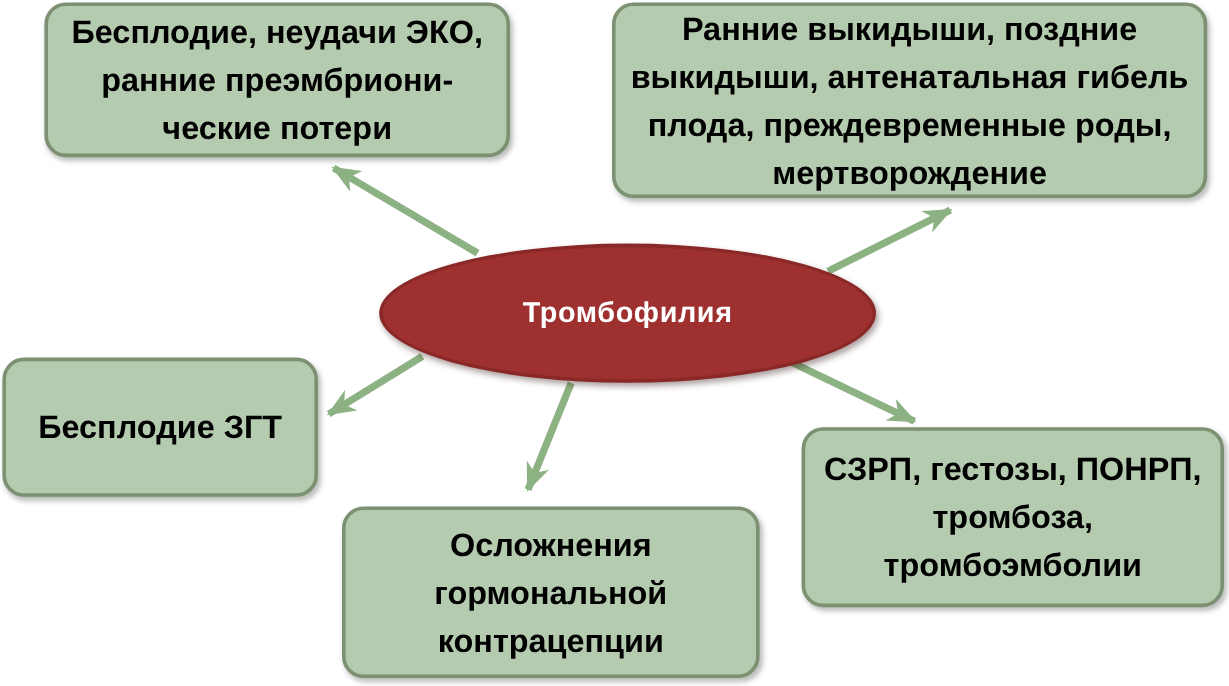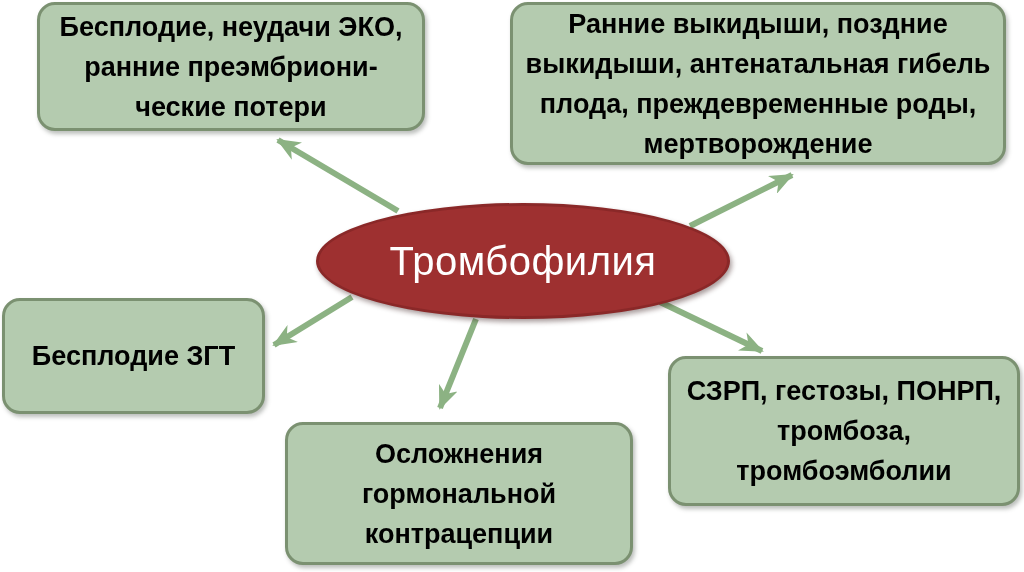--- a/index.html
+++ b/index.html
@@ -52,22 +52,22 @@
     background: var(--center-fill, #9e3030);
     border: 3px solid var(--center-border, #8a2828);
     border-radius: 50%;
     box-shadow: 2px 3px 5px rgba(40, 10, 10, 0.4);
     display: flex;
     align-items: center;
     justify-content: center;
   }
   .center-label {
     color: var(--center-text, #ffffff);
-    font-weight: 400;
-    font-size: 40px;
+    font-weight: 700;
+    font-size: 24px;
     letter-spacing: 0.5px;
   }
   svg.connectors {
     position: absolute;
     left: 0; top: 0;
     pointer-events: none;
   }
 </style>
 </head>
 <body style="--background: #ffffff; --node-fill: #b4cbaf; --node-border: #7b9171; --node-text: #000000; --arrow: #8cb283; --center-fill: #9e3030; --center-border: #8a2828; --center-text: #ffffff;">

